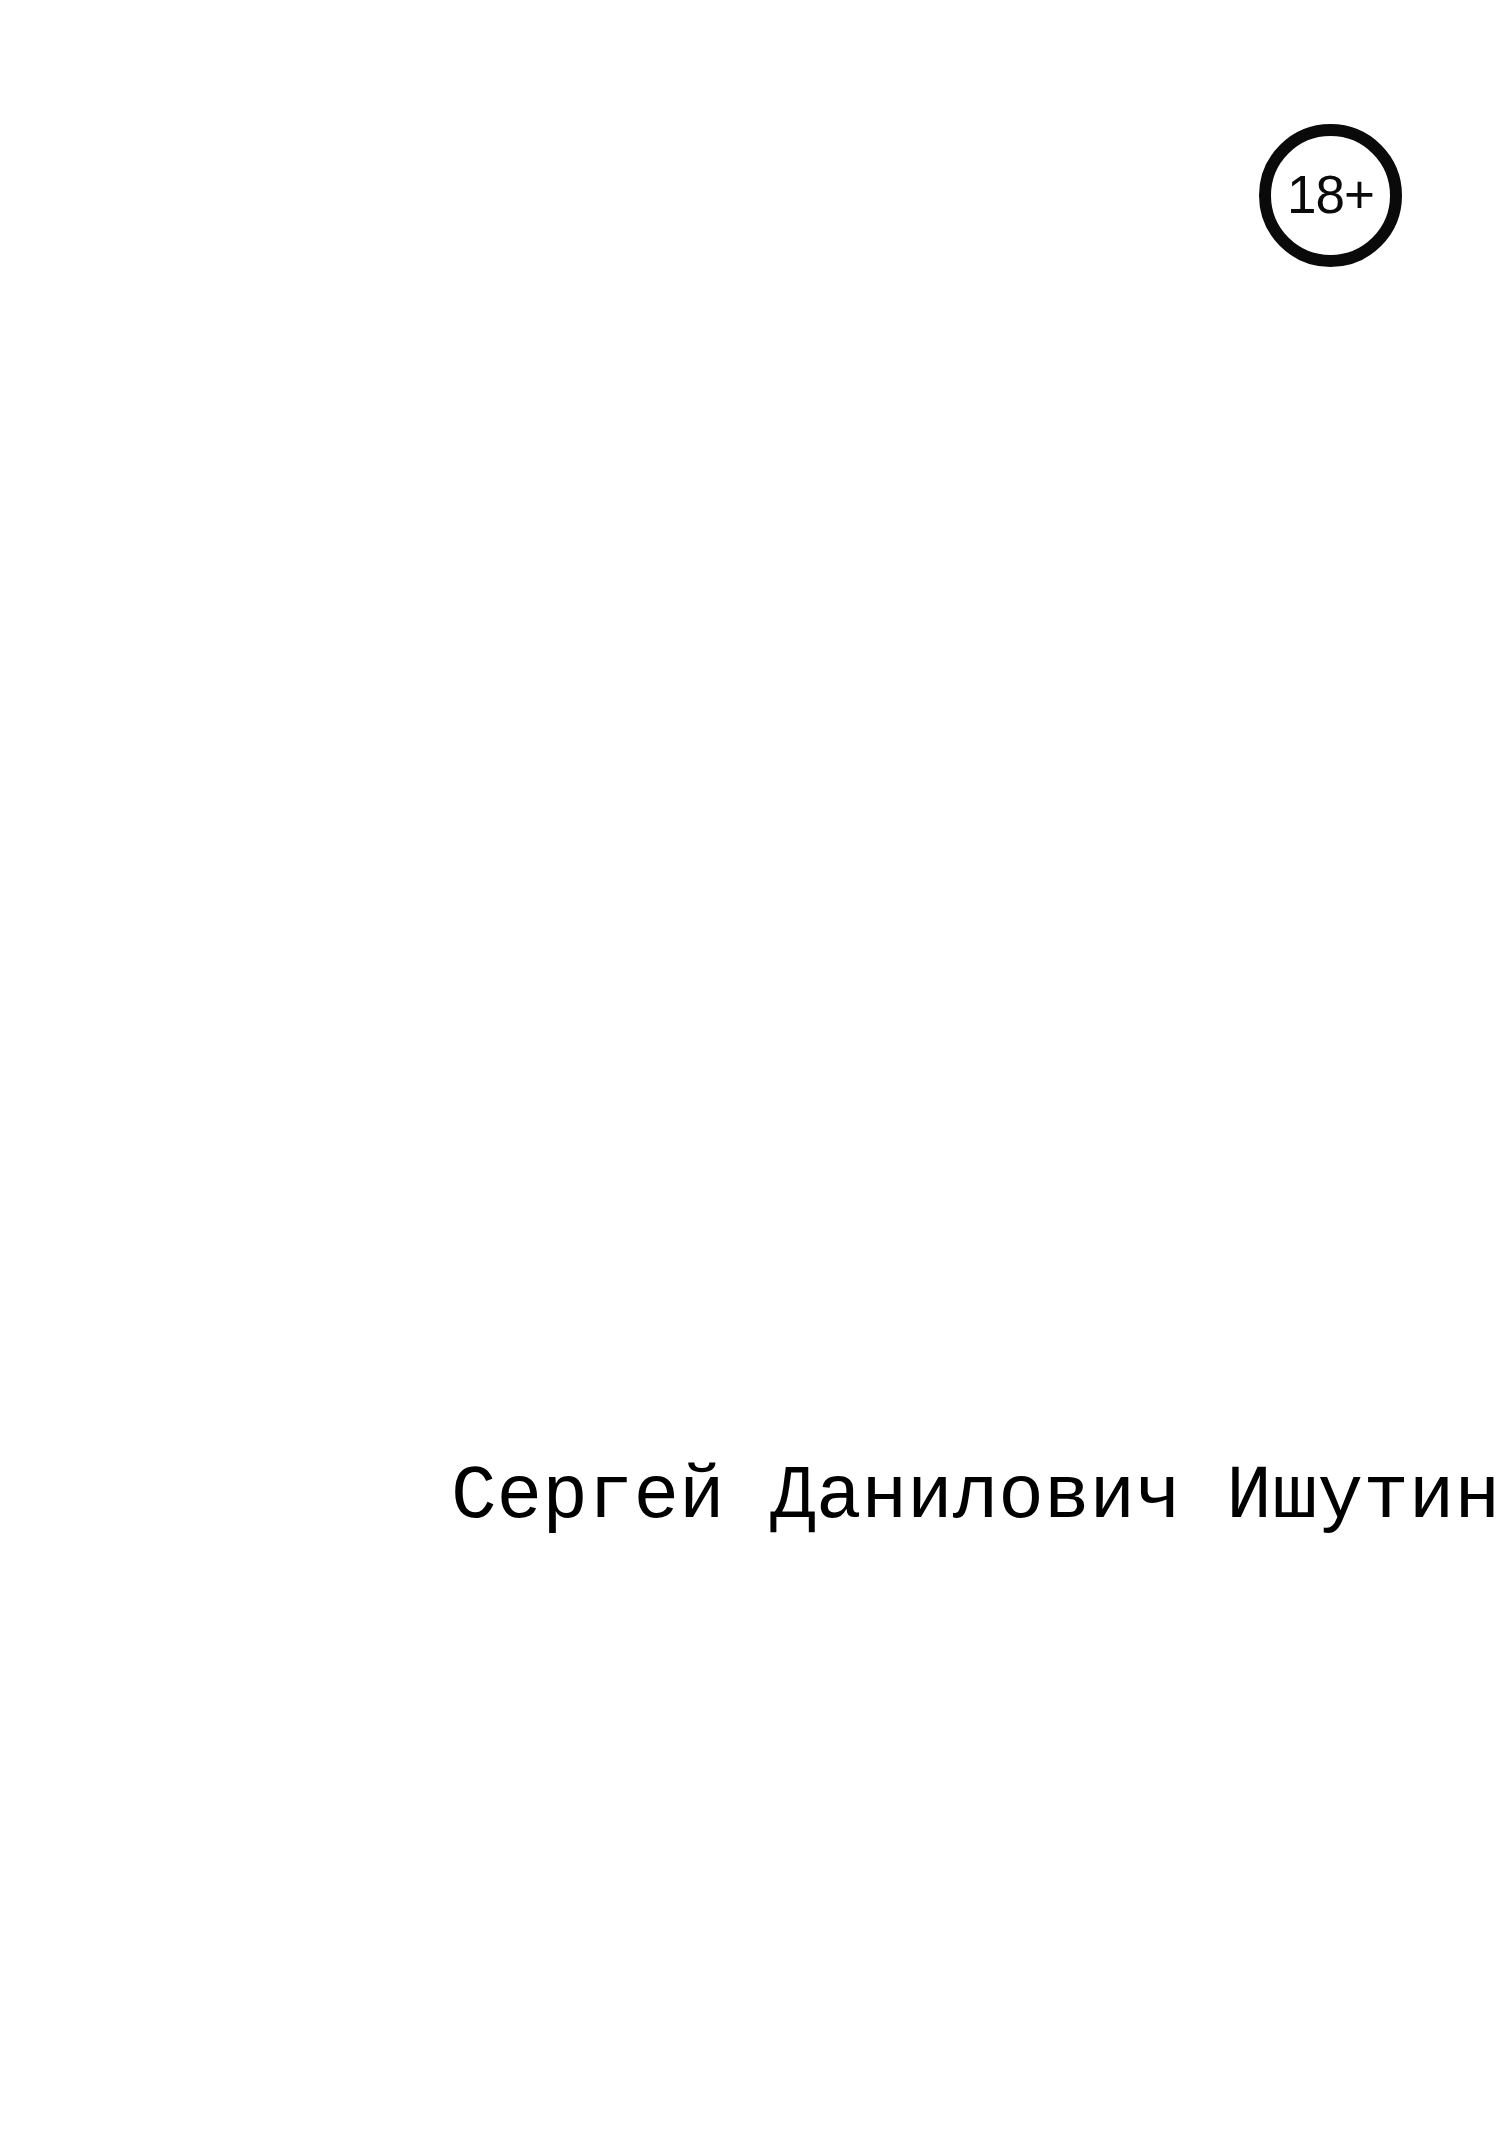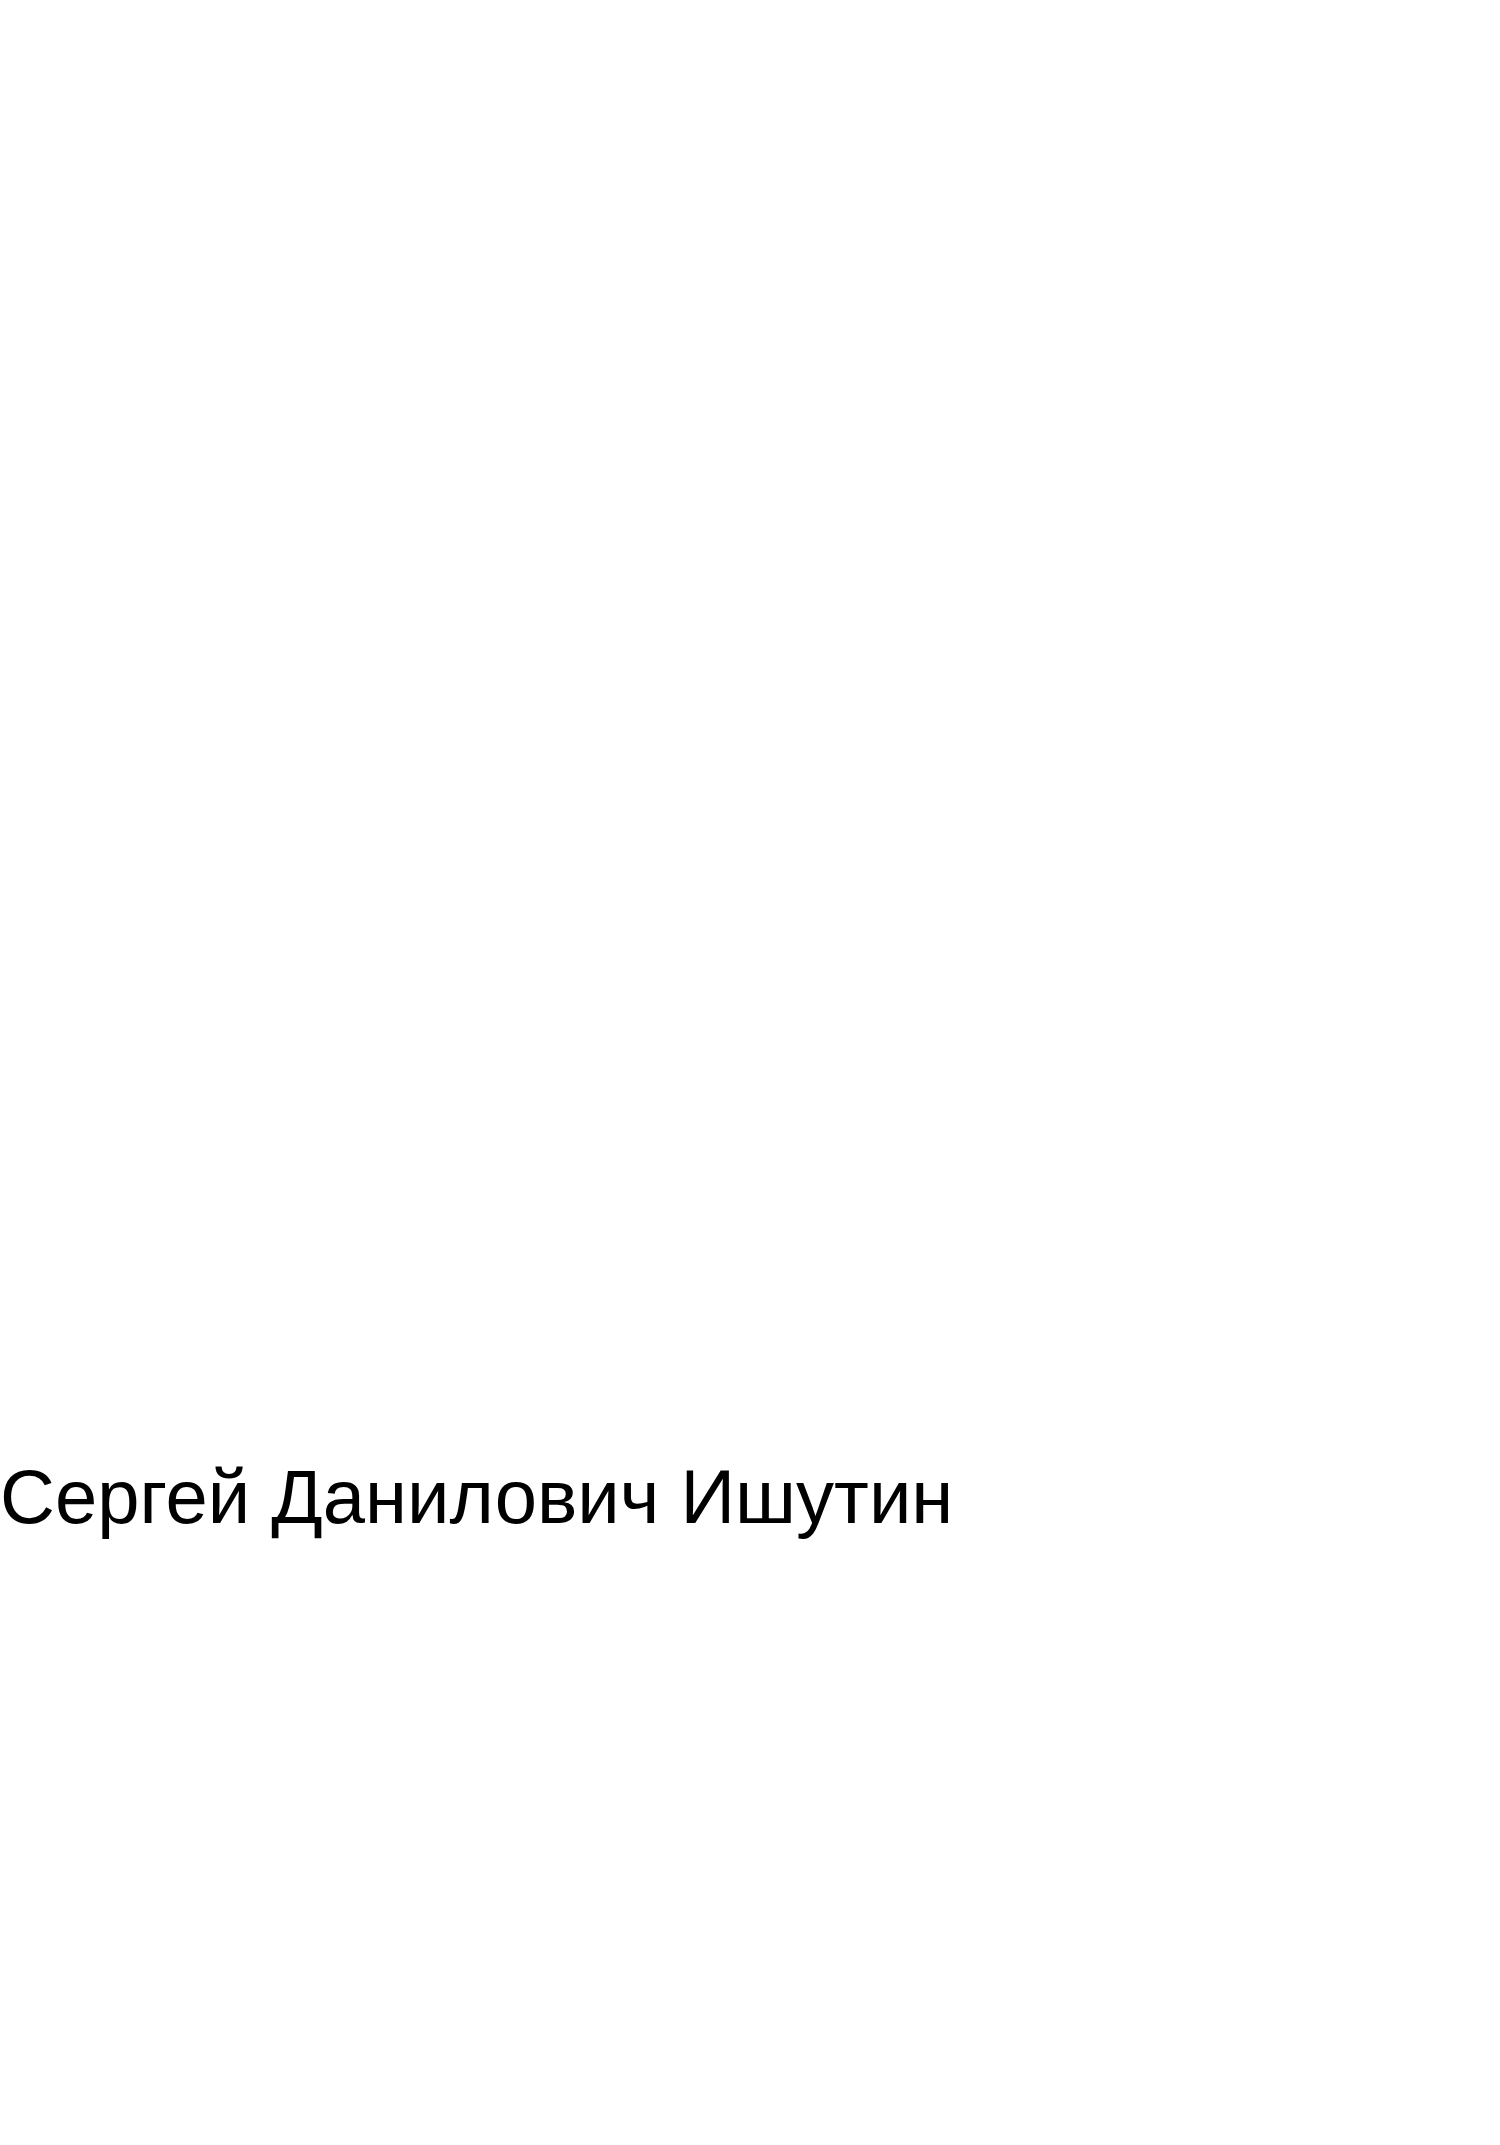--- a/index.html
+++ b/index.html
@@ -40,22 +40,22 @@
     color: #0a0a0a;
     line-height: 1;
     letter-spacing: -1px;
     transform: translateY(-1px);
   }
   .author-line {
     position: absolute;
     top: 1459px;
     left: 0;
     width: 100%;
-    text-align: left;
-    font-family: Liberation Sans, sans-serif;
+    text-align: right;
+    font-family: Liberation Mono, monospace;
     font-size: 76px;
     font-weight: 400;
     color: #000000;
     line-height: 1;
     white-space: nowrap;
   }
   .book-title-line {
     position: absolute;
     top: 1564px;
     left: 0;
@@ -67,17 +67,20 @@
     color: #000000;
     line-height: 1;
     white-space: nowrap;
   }
 </style>
 </head>
 <body>
 
 <div class="page">
 
+  <div class="age-badge">
+    <span class="age-badge-label">18+</span>
+  </div>
 
   <div class="author-line">Сергей Данилович Ишутин</div>
 
 
 </div>
 
 </body></html>

